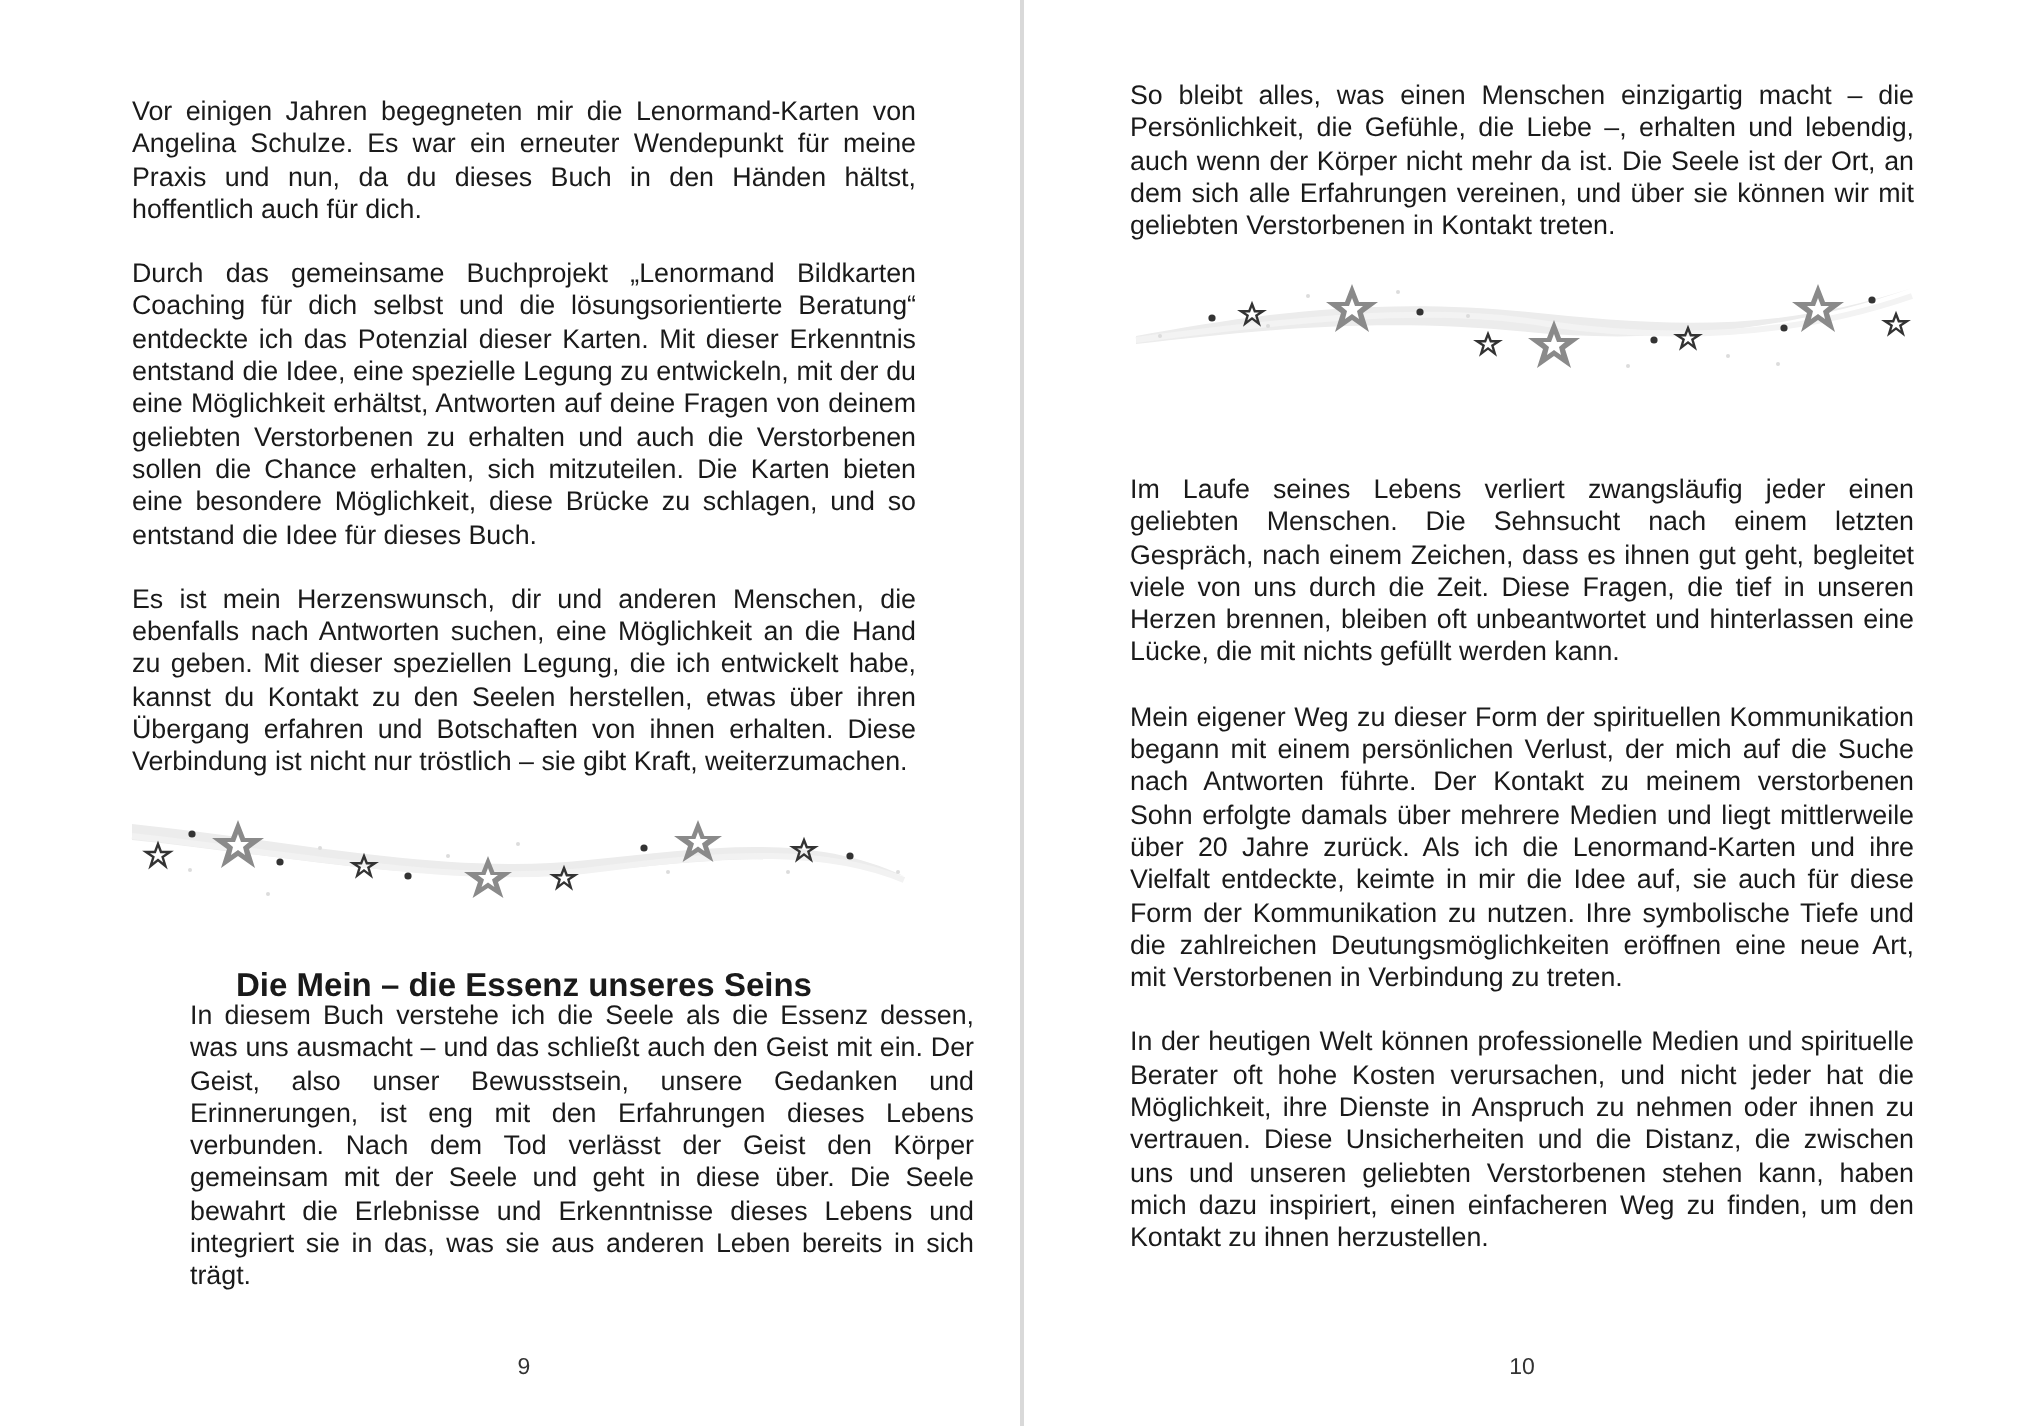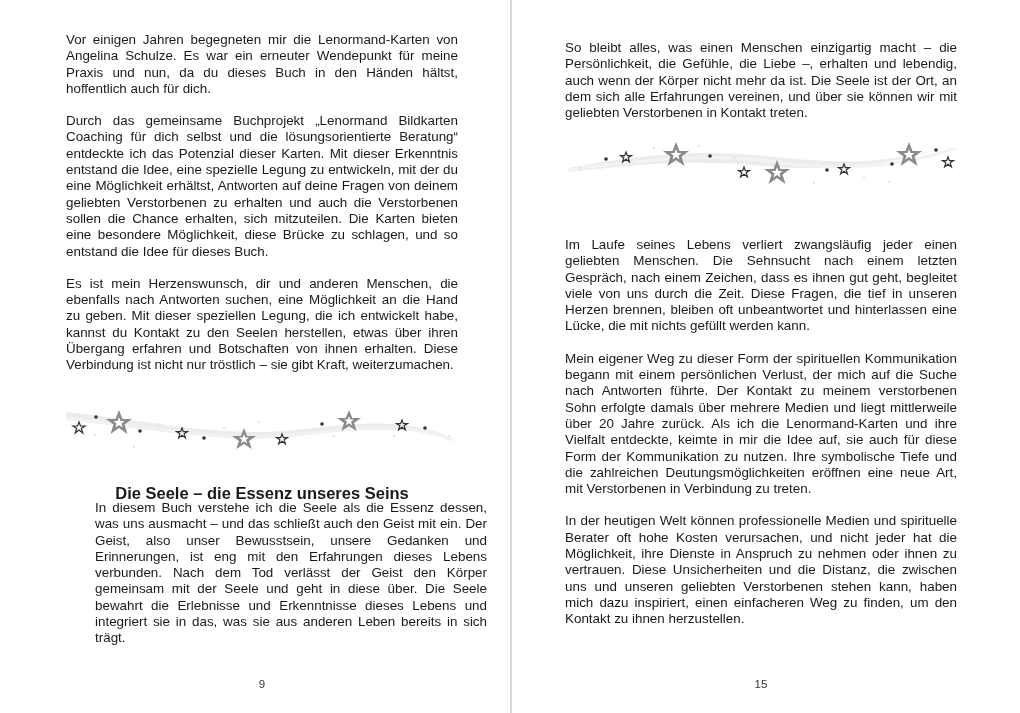--- a/index.html
+++ b/index.html
@@ -64,21 +64,21 @@
       width: 40px;
     }
   </style>
 </head>
 <body>
 
 <div class="spread">
 
   <div class="page page-left">
 
-    <div class="text-col" style="top:32px;">
+    <div class="text-col" style="top:48px;">
       <p class="para">Vor einigen Jahren begegneten mir die Lenormand-Karten von Angelina Schulze. Es war ein erneuter Wendepunkt für meine Praxis und nun, da du dieses Buch in den Händen hältst, hoffentlich auch für dich.</p>
       <p class="para" style="margin-top:16px;">Durch das gemeinsame Buchprojekt „Lenormand Bildkarten Coaching für dich selbst und die lösungsorientierte Beratung“ entdeckte ich das Potenzial dieser Karten. Mit dieser Erkenntnis entstand die Idee, eine spezielle Legung zu entwickeln, mit der du eine Möglichkeit erhältst, Antworten auf deine Fragen von deinem geliebten Verstorbenen zu erhalten und auch die Verstorbenen sollen die Chance erhalten, sich mitzuteilen. Die Karten bieten eine besondere Möglichkeit, diese Brücke zu schlagen, und so entstand die Idee für dieses Buch.</p>
       <p class="para" style="margin-top:16px;">Es ist mein Herzenswunsch, dir und anderen Menschen, die ebenfalls nach Antworten suchen, eine Möglichkeit an die Hand zu geben. Mit dieser speziellen Legung, die ich entwickelt habe, kannst du Kontakt zu den Seelen herstellen, etwas über ihren Übergang erfahren und Botschaften von ihnen erhalten. Diese Verbindung ist nicht nur tröstlich – sie gibt Kraft, weiterzumachen.</p>
     </div>
 
     <div class="ornament" style="left:64px; top:398px;">
       <svg width="390" height="52" viewBox="0 0 390 52">
         <path d="M2 14 C 80 22, 160 40, 230 32 C 290 26, 340 18, 388 40 C 340 26, 290 32, 230 38 C 160 46, 80 30, 2 22 Z" fill="#ececec"></path>
         <path d="M2 20 C 90 30, 170 46, 240 36 C 300 28, 350 26, 388 42" fill="none" stroke="#f2f2f2" stroke-width="3"></path>
 
@@ -113,21 +113,21 @@
           <circle cx="96" cy="26" r="1"></circle>
           <circle cx="160" cy="30" r="1"></circle>
           <circle cx="195" cy="24" r="1"></circle>
           <circle cx="270" cy="38" r="1"></circle>
           <circle cx="330" cy="38" r="1"></circle>
           <circle cx="385" cy="38" r="1"></circle>
         </g>
       </svg>
     </div>
 
-    <h2 class="heading" style="left:66px; width:392px; top:484px;">Die Seele – die Essenz unseres Seins</h2>
+    <h2 class="heading" style="left:66px; width:392px; top:484px;">Die Mein – die Essenz unseres Seins</h2>
 
     <div class="text-col" style="top:500px;margin-left:29px;">
       <p class="para">In diesem Buch verstehe ich die Seele als die Essenz dessen, was uns ausmacht – und das schließt auch den Geist mit ein. Der Geist, also unser Bewusstsein, unsere Gedanken und Erinnerungen, ist eng mit den Erfahrungen dieses Lebens verbunden. Nach dem Tod verlässt der Geist den Körper gemeinsam mit der Seele und geht in diese über. Die Seele bewahrt die Erlebnisse und Erkenntnisse dieses Lebens und integriert sie in das, was sie aus anderen Leben bereits in sich trägt.</p>
     </div>
 
     <div class="page-number" style="left:242px; top:678px;">9</div>
   </div>
 
   <div class="gutter"></div>
 
@@ -180,16 +180,16 @@
       </svg>
     </div>
 
 
     <div class="text-col" style="top:237px;">
       <p class="para">Im Laufe seines Lebens verliert zwangsläufig jeder einen geliebten Menschen. Die Sehnsucht nach einem letzten Gespräch, nach einem Zeichen, dass es ihnen gut geht, begleitet viele von uns durch die Zeit. Diese Fragen, die tief in unseren Herzen brennen, bleiben oft unbeantwortet und hinterlassen eine Lücke, die mit nichts gefüllt werden kann.</p>
       <p class="para" style="margin-top:16px;">Mein eigener Weg zu dieser Form der spirituellen Kommunikation begann mit einem persönlichen Verlust, der mich auf die Suche nach Antworten führte. Der Kontakt zu meinem verstorbenen Sohn erfolgte damals über mehrere Medien und liegt mittlerweile über 20 Jahre zurück. Als ich die Lenormand-Karten und ihre Vielfalt entdeckte, keimte in mir die Idee auf, sie auch für diese Form der Kommunikation zu nutzen. Ihre symbolische Tiefe und die zahlreichen Deutungsmöglichkeiten eröffnen eine neue Art, mit Verstorbenen in Verbindung zu treten.</p>
       <p class="para" style="margin-top:16px;">In der heutigen Welt können professionelle Medien und spirituelle Berater oft hohe Kosten verursachen, und nicht jeder hat die Möglichkeit, ihre Dienste in Anspruch zu nehmen oder ihnen zu vertrauen. Diese Unsicherheiten und die Distanz, die zwischen uns und unseren geliebten Verstorbenen stehen kann, haben mich dazu inspiriert, einen einfacheren Weg zu finden, um den Kontakt zu ihnen herzustellen.</p>
     </div>
 
-    <div class="page-number" style="left:229px; top:678px;">15</div>
+    <div class="page-number" style="left:229px; top:678px;">10</div>
   </div>
 
 </div>
 
 </body></html>

